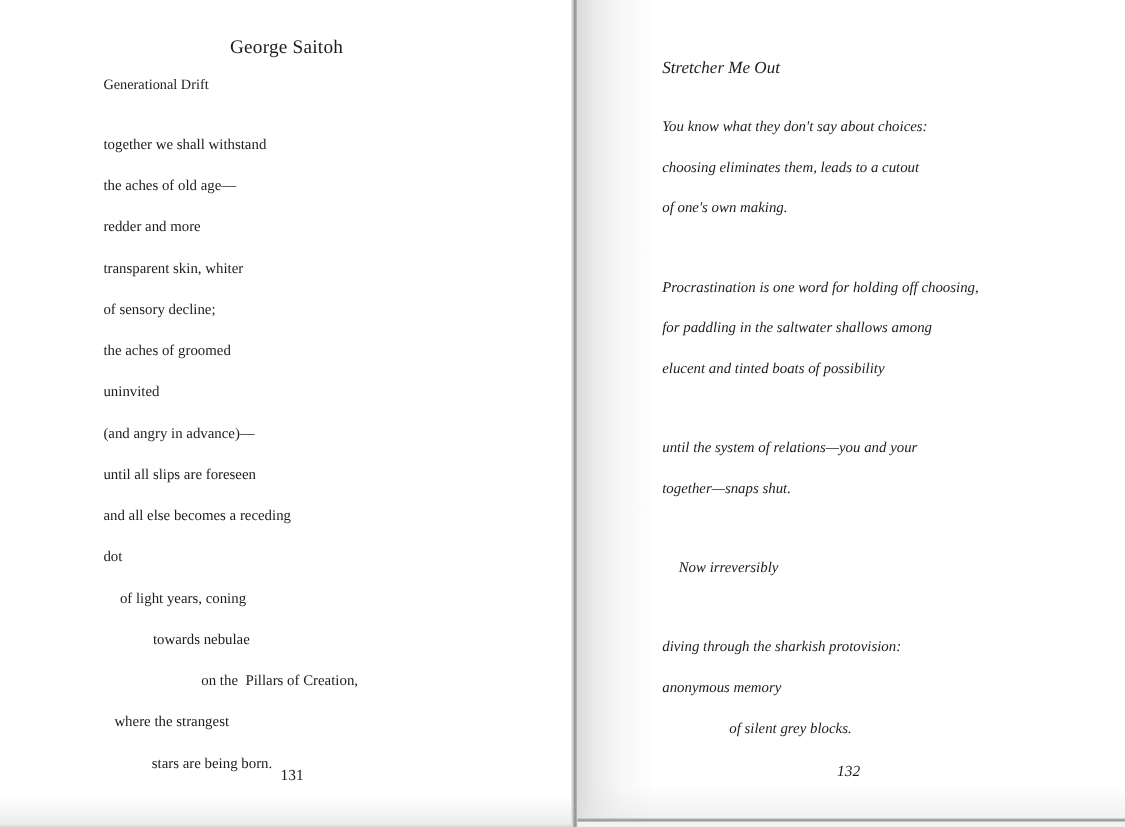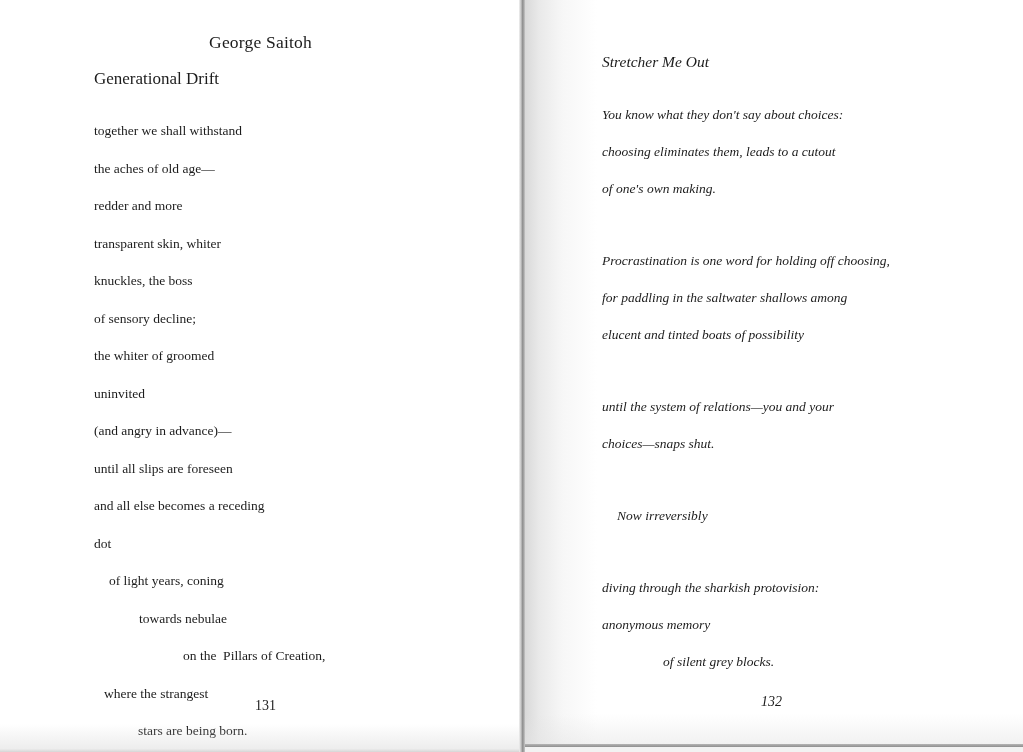--- a/index.html
+++ b/index.html
@@ -63,21 +63,21 @@
   .running-header {
     position: absolute;
     top: 32px; left: 0; width: 100%;
     text-align: center;
     font-size: 17.5px;
     letter-spacing: 0.2px;
   }
   .poem-title-left {
     position: absolute;
     top: 69px; left: 94px;
-    font-size: 17px;
+    font-size: 13px;
   }
   .poem-title-right {
     position: absolute;
     top: 53px; left: 77px;
     font-size: 15.5px;
   }
   .poem {
     position: absolute;
     font-size: 13.5px;
   }
@@ -117,23 +117,22 @@
 <div class="book">
 
   <div class="page page-left">
     <div class="running-header">George Saitoh</div>
     <div class="poem-title-left">Generational Drift</div>
     <div class="poem poem-left-body">
         <div class="poem-line">together we shall withstand</div>
         <div class="poem-line">the aches of old age—</div>
         <div class="poem-line">redder and more</div>
         <div class="poem-line">transparent skin, whiter</div>
-        <div class="poem-line">knuckles, the boss</div>
         <div class="poem-line">of sensory decline;</div>
-        <div class="poem-line">the whiter of groomed</div>
+        <div class="poem-line">the aches of groomed</div>
         <div class="poem-line">uninvited</div>
         <div class="poem-line">(and angry in advance)—</div>
         <div class="poem-line">until all slips are foreseen</div>
         <div class="poem-line">and all else becomes a receding</div>
         <div class="poem-line">dot</div>
         <div class="poem-line" style="padding-left: 15px;">of light years, coning</div>
         <div class="poem-line" style="padding-left: 45px;">towards nebulae</div>
         <div class="poem-line" style="padding-left: 89px; text-align: right;">on the  Pillars of Creation,</div>
         <div class="poem-line" style="padding-left: 10px;">where the strangest</div>
         <div class="poem-line" style="padding-left: 44px;">stars are being born.</div>
@@ -148,21 +147,21 @@
     <div class="poem poem-right-body">
         <div class="poem-line">You know what they don't say about choices:</div>
         <div class="poem-line">choosing eliminates them, leads to a cutout</div>
         <div class="poem-line">of one's own making.</div>
         <div class="poem-line blank"></div>
         <div class="poem-line">Procrastination is one word for holding off choosing,</div>
         <div class="poem-line">for paddling in the saltwater shallows among</div>
         <div class="poem-line">elucent and tinted boats of possibility</div>
         <div class="poem-line blank"></div>
         <div class="poem-line">until the system of relations—you and your</div>
-        <div class="poem-line">choices—snaps shut.</div>
+        <div class="poem-line">together—snaps shut.</div>
         <div class="poem-line blank"></div>
         <div class="poem-line" style="padding-left: 15px;">Now irreversibly</div>
         <div class="poem-line blank"></div>
         <div class="poem-line">diving through the sharkish protovision:</div>
         <div class="poem-line">anonymous memory</div>
         <div class="poem-line" style="padding-left: 61px;">of silent grey blocks.</div>
       </div>
     <div class="page-number page-number-right">132</div>
     <div class="bottom-edge"></div>
     <div class="below-edge"></div>

